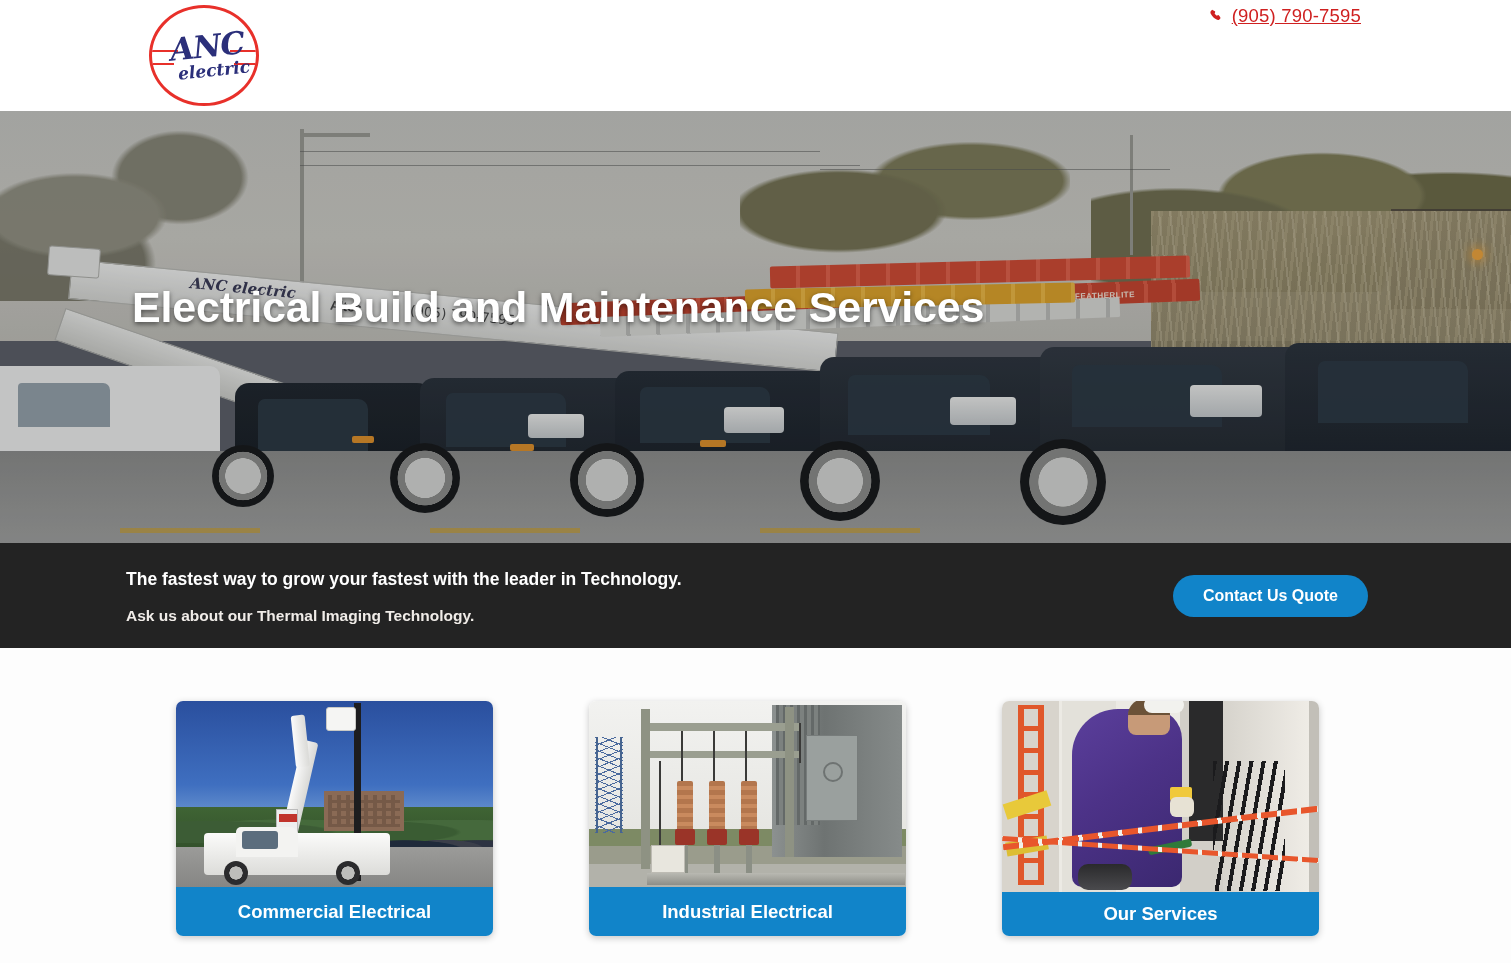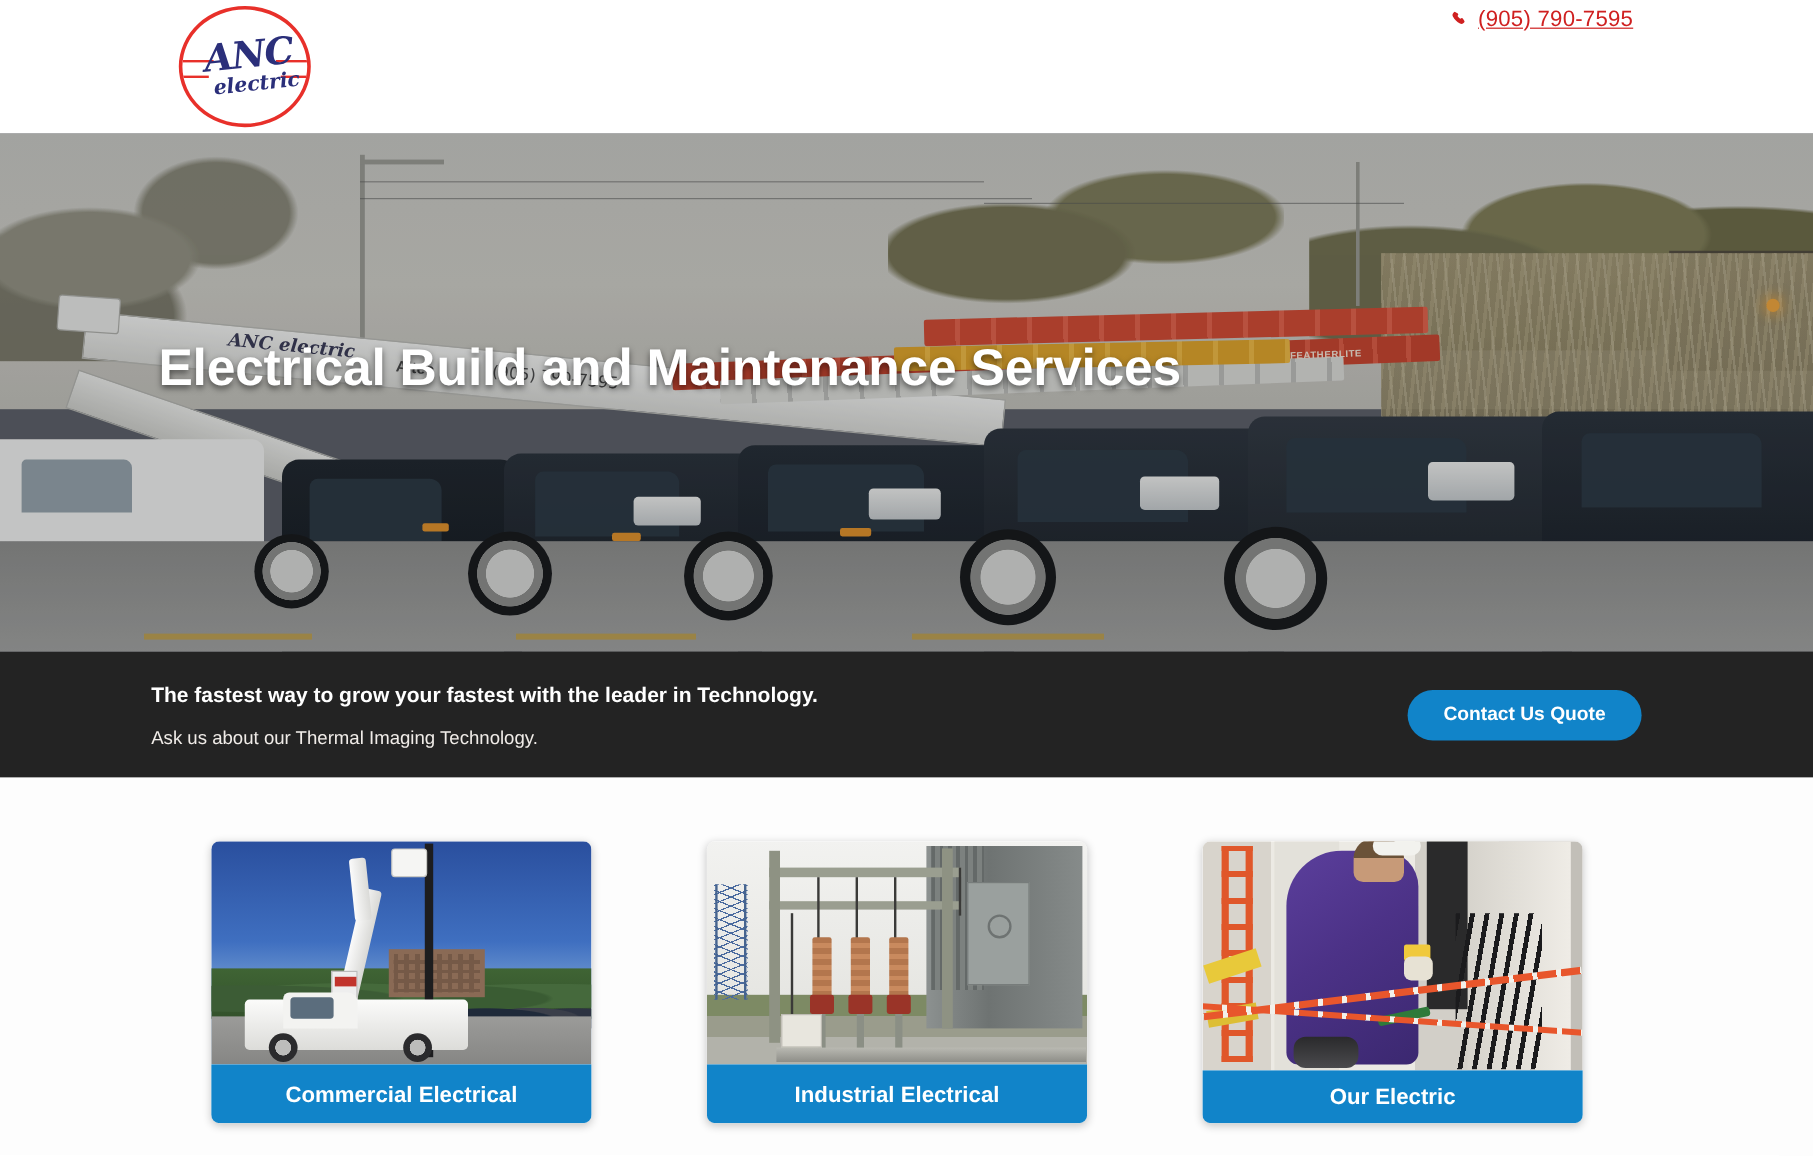--- a/index.html
+++ b/index.html
@@ -309,21 +309,21 @@
     width: 1511px; height: 105px;
     background: #232323;
   }
   .banner-title {
     position: absolute; left: 126px; top: 26px;
     font-size: 17.5px; font-weight: bold; color: #ffffff;
     white-space: nowrap;
   }
   .banner-sub {
     position: absolute; left: 126px; top: 64px;
-    font-size: 15.5px; color: #f0ece8; font-weight: normal;
+    font-size: 15.5px; color: #f0ece8; font-weight: bold;
     white-space: nowrap;
   }
   .btn-contact-today {
     position: absolute; right: 143px; top: 32px;
     background: #1184c9; color: #fff;
     font-size: 16px; font-weight: bold;
     padding: 12px 30px;
     border-radius: 24px;
     cursor: pointer;
     white-space: nowrap;
@@ -617,17 +617,17 @@
         <div class="c3-head"></div>
         <div class="c3-hair"></div>
         <div class="c3-cap"></div>
         <div class="c3-yel"></div>
         <div class="c3-hand"></div>
         <div class="c3-grn"></div>
         <div class="c3-shoe"></div>
         <div class="c3-tape"></div>
         <div class="c3-tape2"></div>
       </div>
-      <div class="card-label">Our Electric</div>
+      <div class="card-label">Our Services</div>
     </div>
 
   </div>
 </div>
 
 </body></html>

